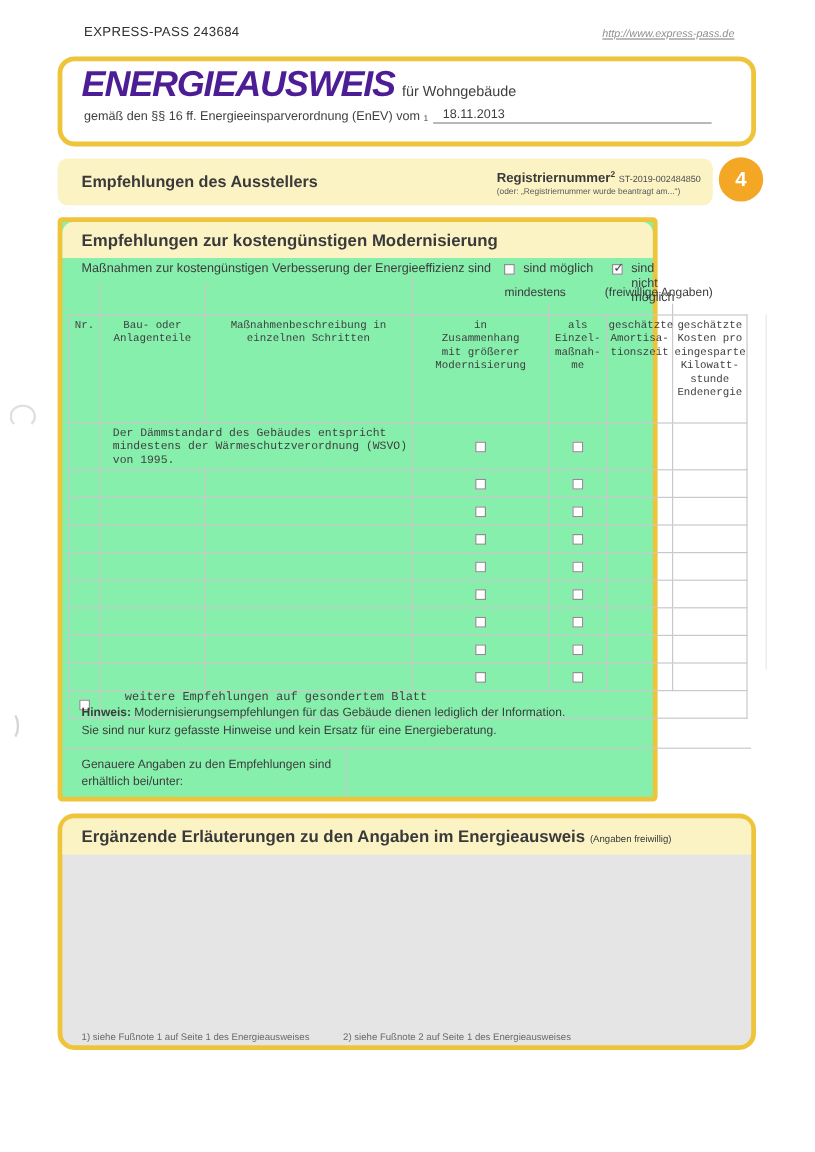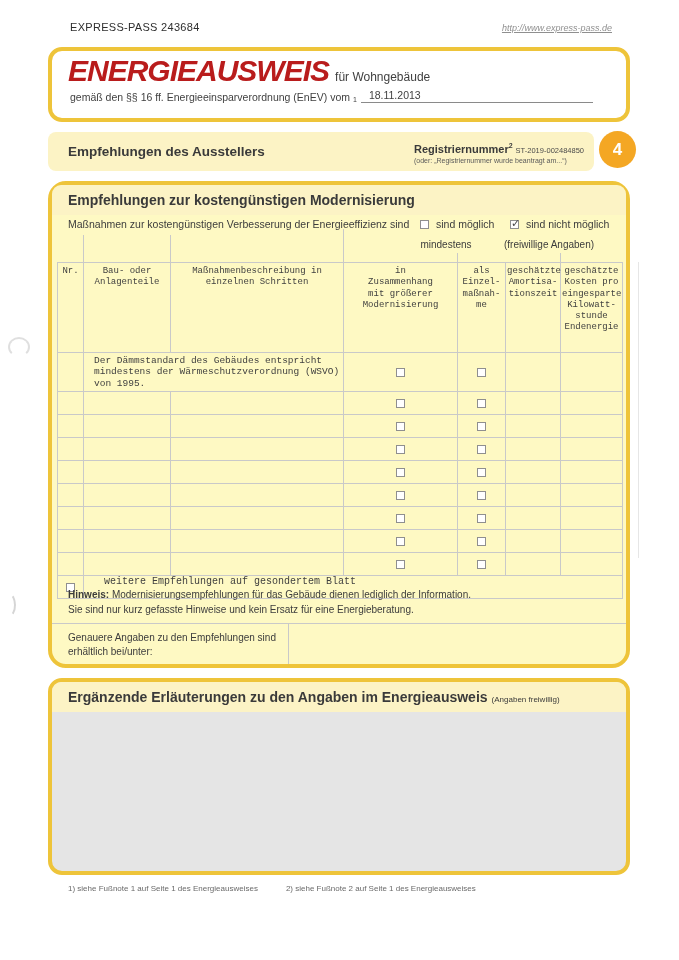--- a/index.html
+++ b/index.html
@@ -9,41 +9,41 @@
     font-family:"Liberation Sans", sans-serif; color:#3c3c3c; overflow:hidden;
   }
   
   .doc-ref { position:absolute; left:70px; top:21px; font-size:11px; color:#2e2e2e; letter-spacing:.3px; }
   .url-link { position:absolute; right:67px; top:23px; font-size:9px; font-style:italic; color:#8f8f8f; text-decoration:underline; }
 
   
   .title-box { position:absolute; left:48px; top:47px; width:582px; height:75px;
     border:4px solid #eec43a; border-radius:14px; background:#fff; }
   .title-line { margin:3px 0 0 16px; white-space:nowrap; }
-  .brand-title { font-size:30px; font-weight:bold; font-style:italic; color:#b91c1c; letter-spacing:-1px; }
+  .brand-title { font-size:30px; font-weight:bold; font-style:italic; color:#4c1d95; letter-spacing:-1px; }
   .brand-sub { font-size:12px; color:#3f3f3f; margin-left:6px; }
   .law-line { margin:1px 0 0 18px; font-size:10.5px; color:#3f3f3f; display:flex; align-items:flex-end; }
   .law-line sup { font-size:7px; margin:0 4px 0 3px; }
   .date-field { display:inline-block; width:232px; border-bottom:1px solid #8a8a8a; padding:0 0 1px 8px; font-size:10.5px; color:#3f3f3f; }
 
   
   .section-bar { position:absolute; left:48px; top:132px; width:546px; height:39px;
     background:#fcf3c5; border-radius:8px; display:flex; justify-content:space-between; align-items:center; }
   .bar-title { margin-left:20px; font-size:13.5px; font-weight:bold; color:#3a3a3a; }
   .reg-block { margin-right:10px; line-height:1.2; }
   .reg-label { font-size:11px; font-weight:bold; color:#3a3a3a; }
   .reg-label sup { font-size:7px; }
   .reg-value { font-size:7.5px; color:#4a4a4a; margin-left:3px; }
   .reg-alt { font-size:7px; color:#5a5a5a; }
   .page-circle { position:absolute; left:599px; top:131px; width:37px; height:37px; border-radius:50%;
     background:#f4a724; color:#fff; font-size:17px; font-weight:bold; display:flex; align-items:center; justify-content:center; }
 
   
-  .main-box { position:absolute; left:48px; top:181px; width:582px; height:487px;
-    border:4px solid #eec43a; border-radius:18px; background:#fef9c3; }
+  .main-box { position:absolute; left:48px; top:181px; width:500px; height:487px;
+    border:4px solid #eec43a; border-radius:4px; background:#86efac; }
   .supp-box { position:absolute; left:48px; top:678px; width:582px; height:197px;
     border:4px solid #eec43a; border-radius:14px; background:#e5e5e5; }
   .box-band { height:30px; background:#fcf3c5; border-radius:9px 9px 0 0; display:flex; align-items:center; padding-left:16px; }
   .box-band .band-title { font-size:14px; font-weight:bold; color:#3a3a3a; }
   .box-band .band-suffix { font-size:8px; color:#3a3a3a; margin-left:4px; padding-top:4px; }
 
   
   .m-text { position:absolute; left:16px; top:33px; font-size:10.5px; }
   .cb { display:inline-block; width:9px; height:9px; border:1px solid #8f8f8f; background:#fff; position:relative; vertical-align:middle; }
   .cb.checked::after { content:"✓"; position:absolute; top:-4px; left:0; font-size:11px; color:#4a4a4a; }
@@ -68,21 +68,21 @@
 
   
   .note { position:absolute; left:0; top:397px; width:574px; height:42px; border-bottom:1px solid #c9c9c9; padding:6px 20px 0 16px; font-size:10px; line-height:1.45; white-space:pre-line; }
   .note b { font-weight:bold; }
   .details { position:absolute; left:0; top:439px; width:574px; height:40px; padding:7px 0 0 16px; font-size:10px; line-height:1.35; }
   .details .divider { position:absolute; left:236px; top:0; width:1px; height:40px; background:#c9c9c9; }
   .details .details-label { display:block; width:215px; }
   .supp-body { height:160px; }
 
   
-  .footnotes { position:absolute; left:68px; top:884px; display:flex; gap:28px; font-size:8px; color:#6a6a6a; }
+  .footnotes { position:absolute; left:68px; top:860px; display:flex; gap:28px; font-size:8px; color:#6a6a6a; }
 
   
   .arc-artifact { position:absolute; left:8px; top:337px; width:22px; height:20px; border:2px solid #cfcfcf;
     border-radius:50%; border-bottom-color:transparent; opacity:.65; }
   .paren-artifact { position:absolute; left:2px; top:593px; width:14px; height:24px;
     border:2px solid transparent; border-right-color:#c4c4c4; border-radius:50%; opacity:.7; }
   .scan-vline { position:absolute; left:638px; top:262px; width:1px; height:296px; background:#e6e6e6; }
 </style>
 </head>
 <body>

